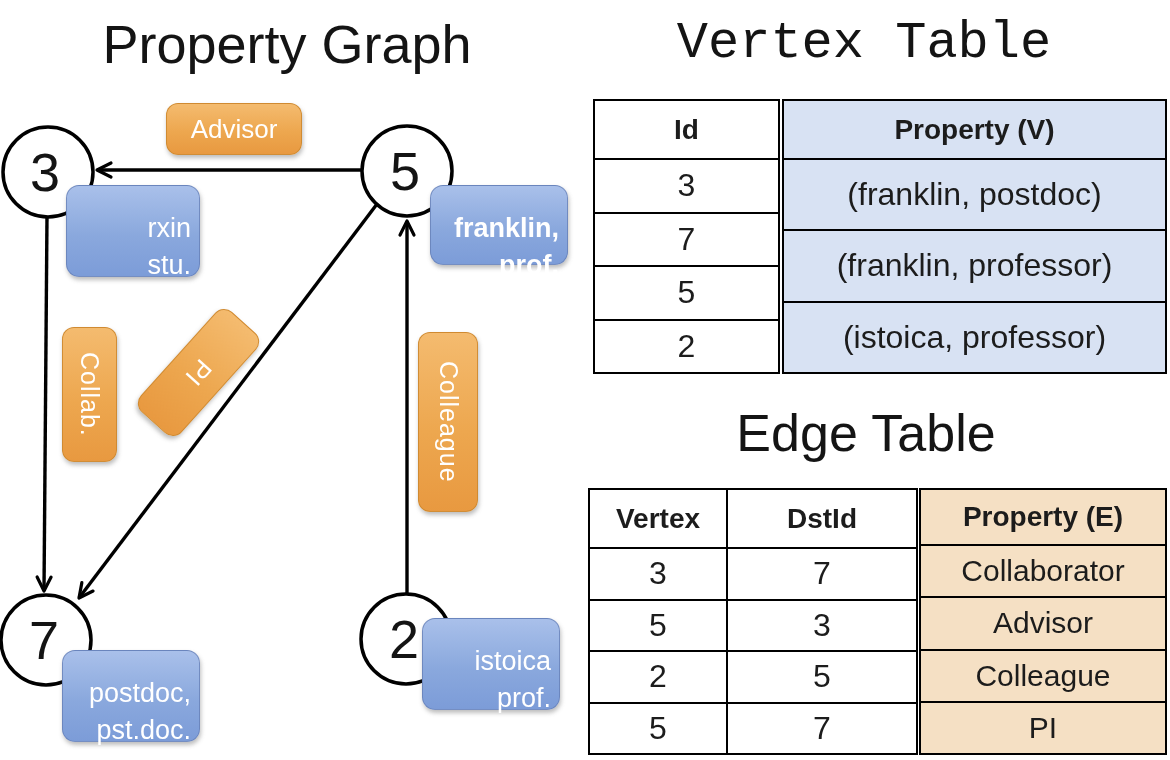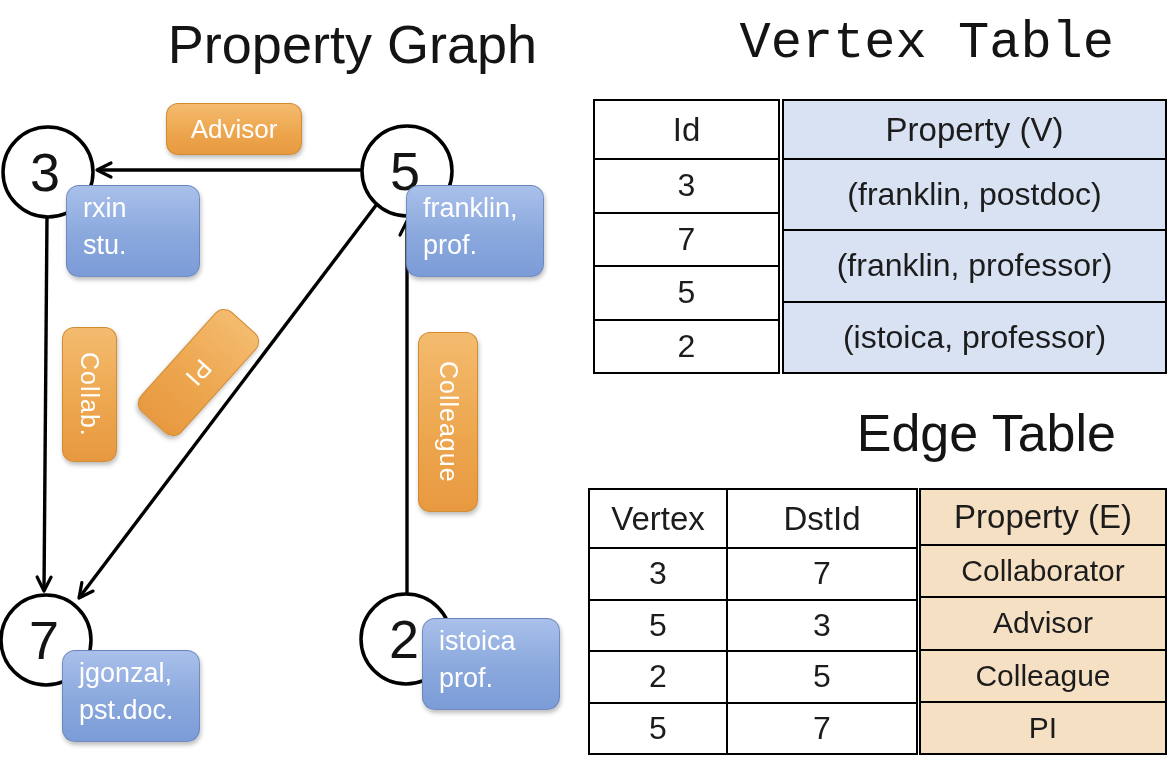--- a/index.html
+++ b/index.html
@@ -13,21 +13,21 @@
     overflow: hidden;
   }
   .abs { position: absolute; }
 
   
   .big-title {
     position: absolute;
     font-size: 52px;
     font-weight: 300;
     color: #141414;
-    text-align: right;
+    text-align: center;
     line-height: 60px;
     letter-spacing: 0px;
     white-space: nowrap;
   }
 
   
   .pill {
     position: absolute;
     border-radius: 12px;
     background: linear-gradient(180deg, #f4bb6f 0%, #eda74f 55%, #e89940 100%);
@@ -50,21 +50,22 @@
   .vbox {
     position: absolute;
     border-radius: 13px;
     background: linear-gradient(180deg, #a9c0ea 0%, #8aa8dd 55%, #7c9cd8 100%);
     border: 1.5px solid rgba(100, 125, 180, 0.75);
     box-shadow: 1px 3px 4px rgba(110,110,110,0.45);
     color: #ffffff;
     font-size: 27px;
     font-weight: 300;
     line-height: 37px;
-    padding: 4px 8px 8px 16px;
+    padding: 24px 8px 8px 16px;
+    text-align: right;
   }
 
   
   .tbl {
     position: absolute;
     border: 2.5px solid #000000;
     display: flex;
     flex-direction: column;
     background: #ffffff;
   }
@@ -73,21 +74,21 @@
     display: flex;
     align-items: center;
     justify-content: center;
     font-size: 32px;
     font-weight: 300;
     color: #1c1c1c;
     border-top: 2px solid #000000;
     white-space: nowrap;
   }
   .tbl .cell:first-child, .tbl .cell.no-top { border-top: none; }
-  .tbl .cell.hdr { font-weight: normal; font-size: 33px; flex: 0 0 57px; }
+  .tbl .cell.hdr { font-weight: bold; font-size: 28px; flex: 0 0 57px; }
   .tbl.grid2 {
     display: grid;
     grid-template-columns: 136px 1fr;
     grid-template-rows: 57px repeat(4, 1fr);
   }
   .tbl.grid2 .cell { border-top: none; }
   .tbl.grid2 .cell.rt { border-top: 2px solid #000000; }
   .tbl.grid2 .cell.cl { border-left: 2px solid #000000; }
   .bg-vprop { background: #d8e2f3; }
   .bg-eprop { background: #f5e0c4; }
@@ -136,27 +137,27 @@
 
   <div class="pill" style="left:418px; top:332px; width:60px; height:180px; font-size:25px;">
     <span class="vtext">Colleague</span>
   </div>
 
   <div class="vbox" style="left:66px; top:185px; width:134px; height:92px;">
     <div>rxin</div>
     <div>stu.</div>
   </div>
 
-  <div class="vbox" style="left:406px; top:185px; width:138px; height:92px;">
+  <div class="vbox" style="left:430px; top:185px; width:138px; height:80px;font-weight:bold;">
     <div>franklin,</div>
     <div>prof.</div>
   </div>
 
   <div class="vbox" style="left:62px; top:650px; width:138px; height:92px;">
-    <div>jgonzal,</div>
+    <div>postdoc,</div>
     <div>pst.doc.</div>
   </div>
 
   <div class="vbox" style="left:422px; top:618px; width:138px; height:92px;">
     <div>istoica</div>
     <div>prof.</div>
   </div>
 
   <div class="big-title" style="left:614px; top:14px; width:500px;font-family:Liberation Mono, monospace;">Vertex Table</div>
 

